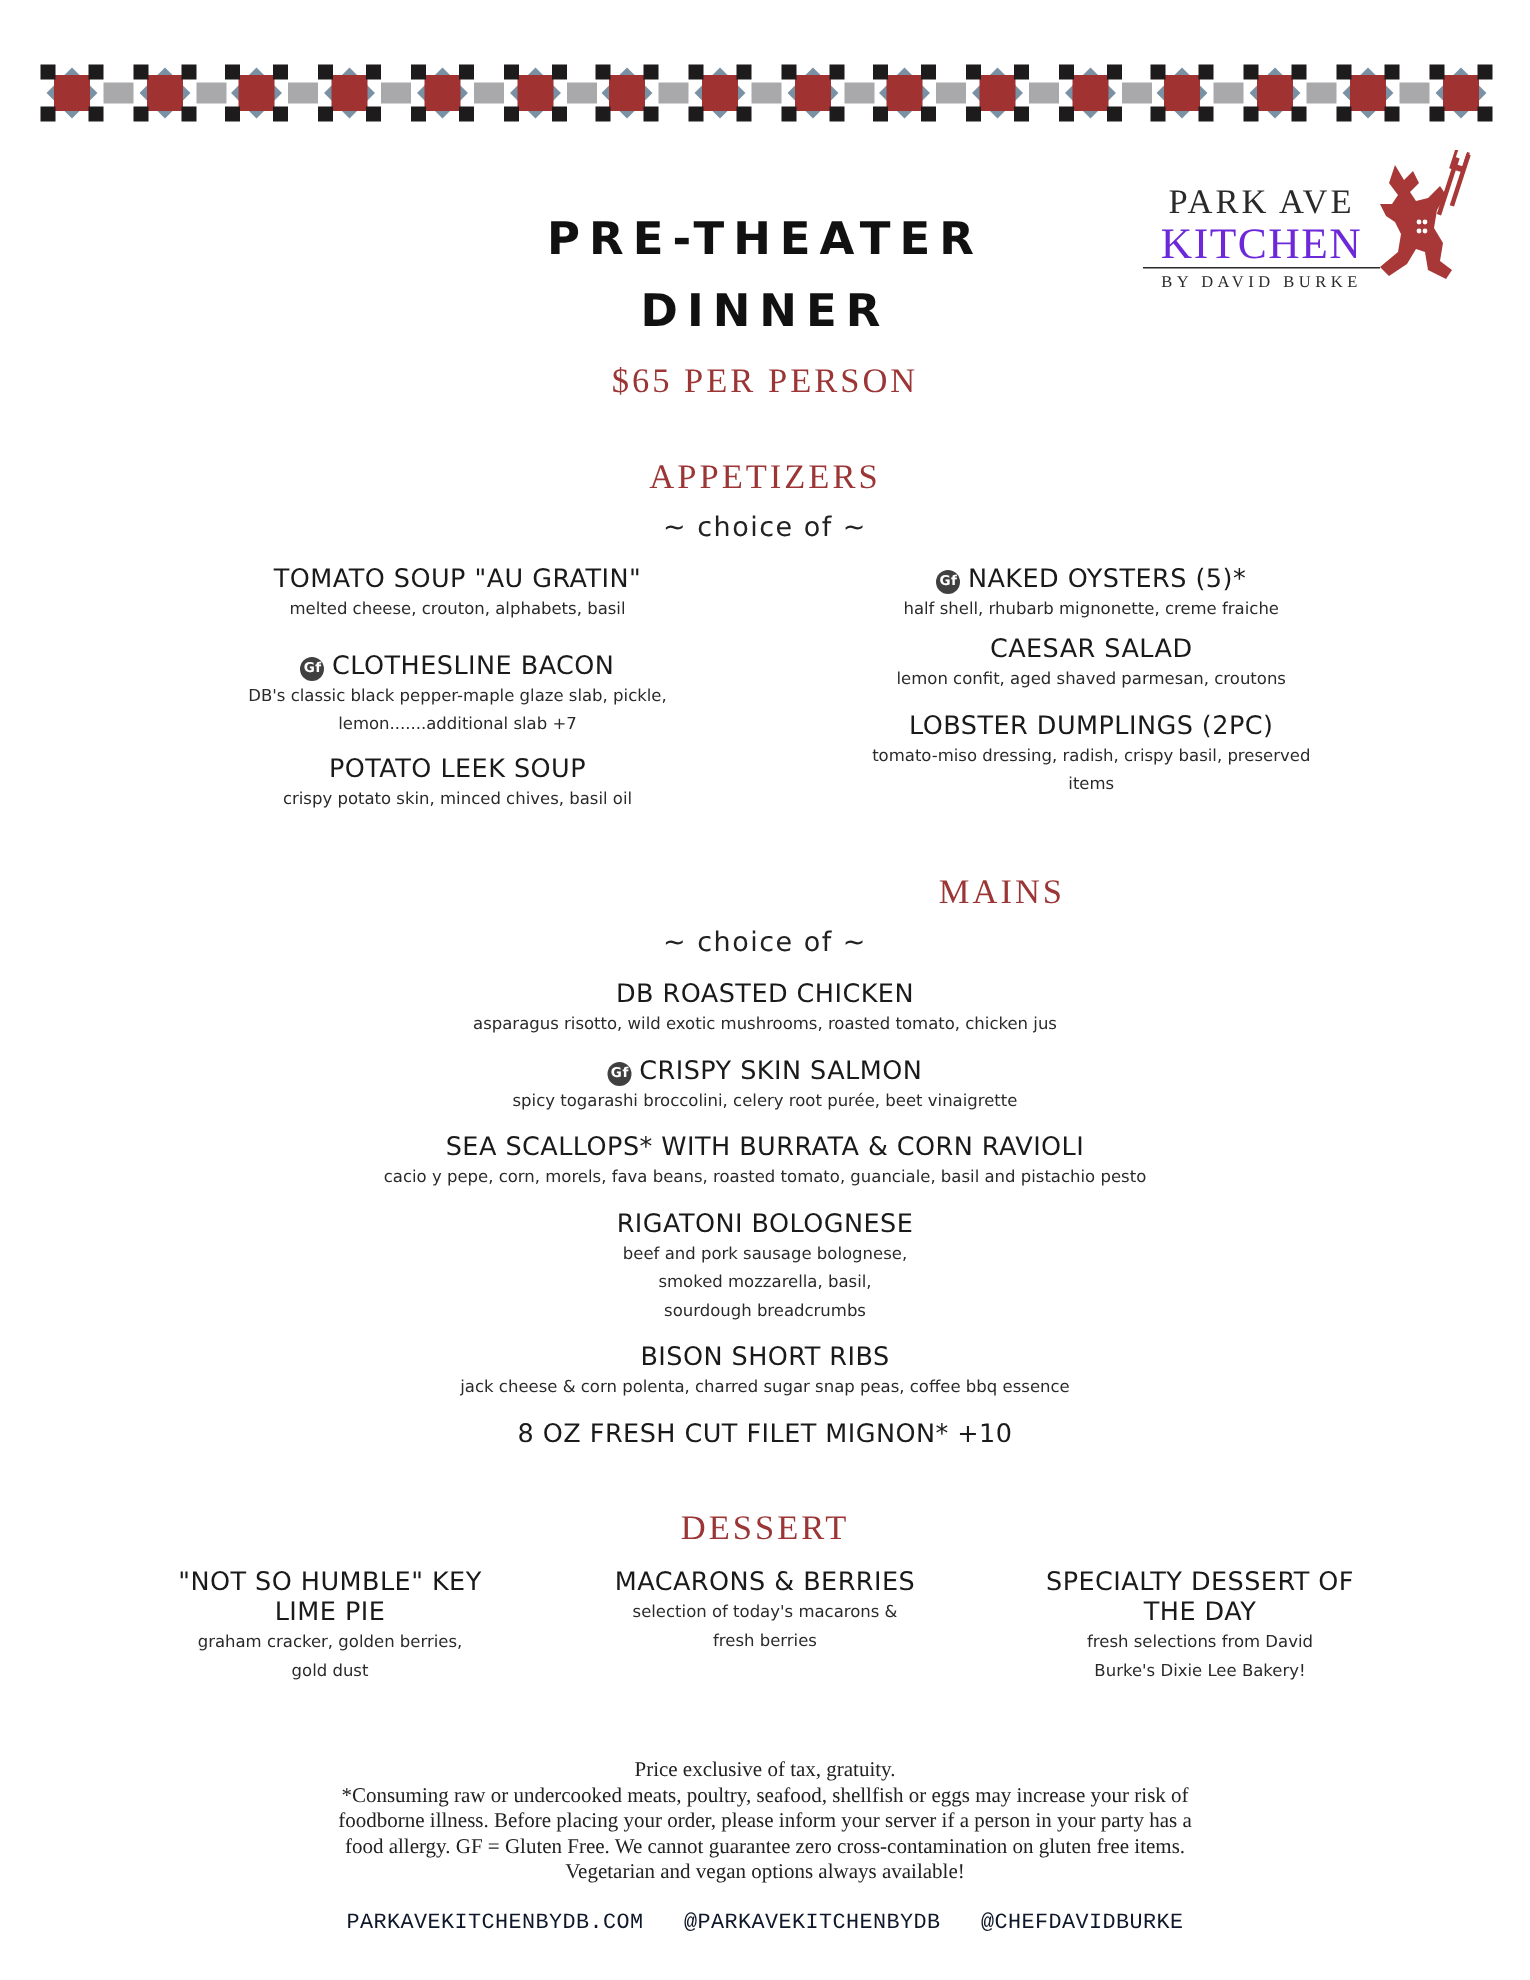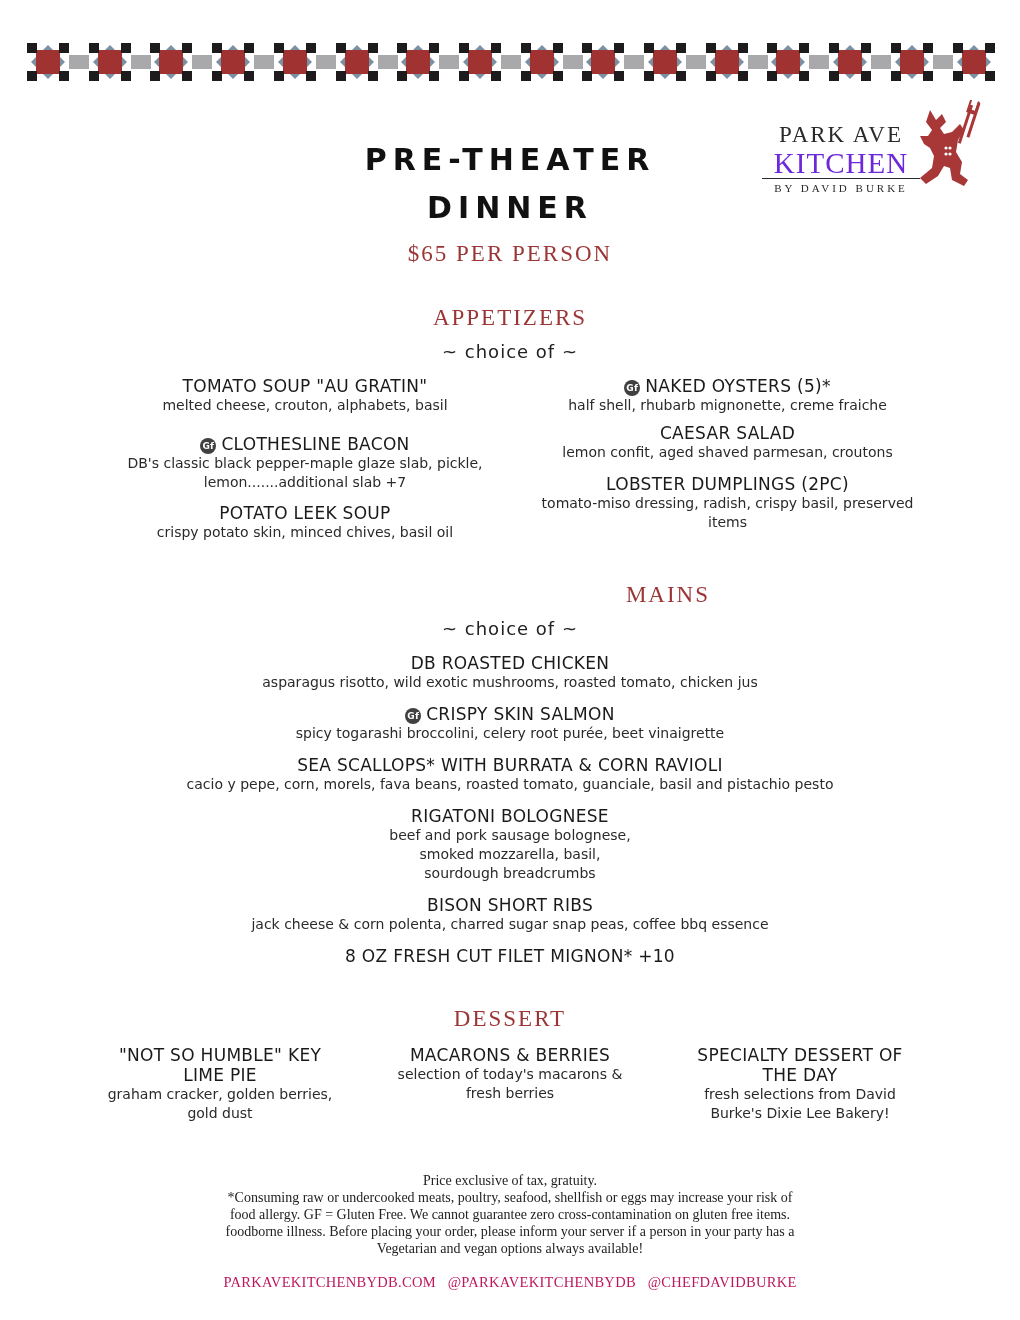--- a/index.html
+++ b/index.html
@@ -19,24 +19,24 @@
   
   .logo-line1 { font-family: "Liberation Serif", serif; font-size: 23px; letter-spacing: 2px; color: #2a2a2a; }
   .logo-line2 { font-family: "Liberation Serif", serif; font-size: 29px; letter-spacing: 1px; color: #6d28d9; border-bottom: 1.5px solid #2a2a2a; line-height: 30px; }
   .logo-line3 { font-family: "Liberation Serif", serif; font-size: 11px; letter-spacing: 3px; color: #2a2a2a; }
 
   .title { font-family: "DejaVu Sans", sans-serif; font-weight: 700; font-size: 30px; letter-spacing: 6px; color: #111; line-height: 48px; }
   .price { font-family: "Liberation Serif", serif; font-size: 23px; letter-spacing: 2px; color: #9c3636; }
   .section { font-family: "Liberation Serif", serif; font-size: 23px; letter-spacing: 2px; color: #9c3636; }
   .choice { font-family: "DejaVu Sans", sans-serif; font-size: 18px; letter-spacing: 1px; color: #222; }
   .item-name { font-family: "DejaVu Sans", sans-serif; font-size: 17px; color: #1a1a1a; letter-spacing: 0.3px; line-height: 20px; }
-  .item-desc { font-family: "DejaVu Sans", sans-serif; font-size: 14px; color: #2a2a2a; line-height: 19px; }
+  .item-desc { font-family: "DejaVu Sans", sans-serif; font-size: 11px; color: #2a2a2a; line-height: 19px; }
   .gf { display: inline-block; width: 16px; height: 16px; border-radius: 50%; background: #404040; color: #fff; font-family: "DejaVu Sans", sans-serif; font-size: 9px; font-weight: bold; line-height: 16px; text-align: center; vertical-align: 1px; margin-right: 5px; }
   .foot { font-family: "Liberation Serif", serif; font-size: 14px; color: #222; line-height: 17px; }
-  .links { font-family: Liberation Serif, serif; font-size: 14.5px; color: #be185d; letter-spacing: 0.3px; }
+  .links { font-family: Liberation Mono, monospace; font-size: 14.5px; color: #0f172a; letter-spacing: 0.3px; }
 </style>
 </head>
 <body>
 
 <div id="border">
     <div class="tile" style="left: 0px;">
       <div class="diamond"></div>
       <div class="redsq"></div>
       <div class="bsq" style="left:0;top:0"></div>
       <div class="bsq" style="left:32px;top:0"></div>
@@ -286,21 +286,21 @@
 <div class="abs center" style="left:668px; top:1045px; width:264px;">
   <div class="item-name">SPECIALTY DESSERT OF</div>
   <div class="item-name">THE DAY</div>
   <div class="item-desc">fresh selections from David</div>
   <div class="item-desc">Burke's Dixie Lee Bakery!</div>
 </div>
 
 <div class="abs center" style="left:150px; top:1172px; width:720px;">
   <div class="foot">Price exclusive of tax, gratuity.</div>
   <div class="foot">*Consuming raw or undercooked meats, poultry, seafood, shellfish or eggs may increase your risk of</div>
+  <div class="foot">foodborne illness. Before placing your order, please inform your server if a person in your party has a</div>
   <div class="foot">food allergy. GF = Gluten Free. We cannot guarantee zero cross-contamination on gluten free items.</div>
-  <div class="foot">foodborne illness. Before placing your order, please inform your server if a person in your party has a</div>
   <div class="foot">Vegetarian and vegan options always available!</div>
 </div>
 <div class="abs center links" style="left:150px; top:1274px; width:720px;">
   <span>PARKAVEKITCHENBYDB.COM</span>&nbsp;&nbsp;
   <span>@PARKAVEKITCHENBYDB</span>&nbsp;&nbsp;
   <span>@CHEFDAVIDBURKE</span>
 </div>
 
 </body></html>

